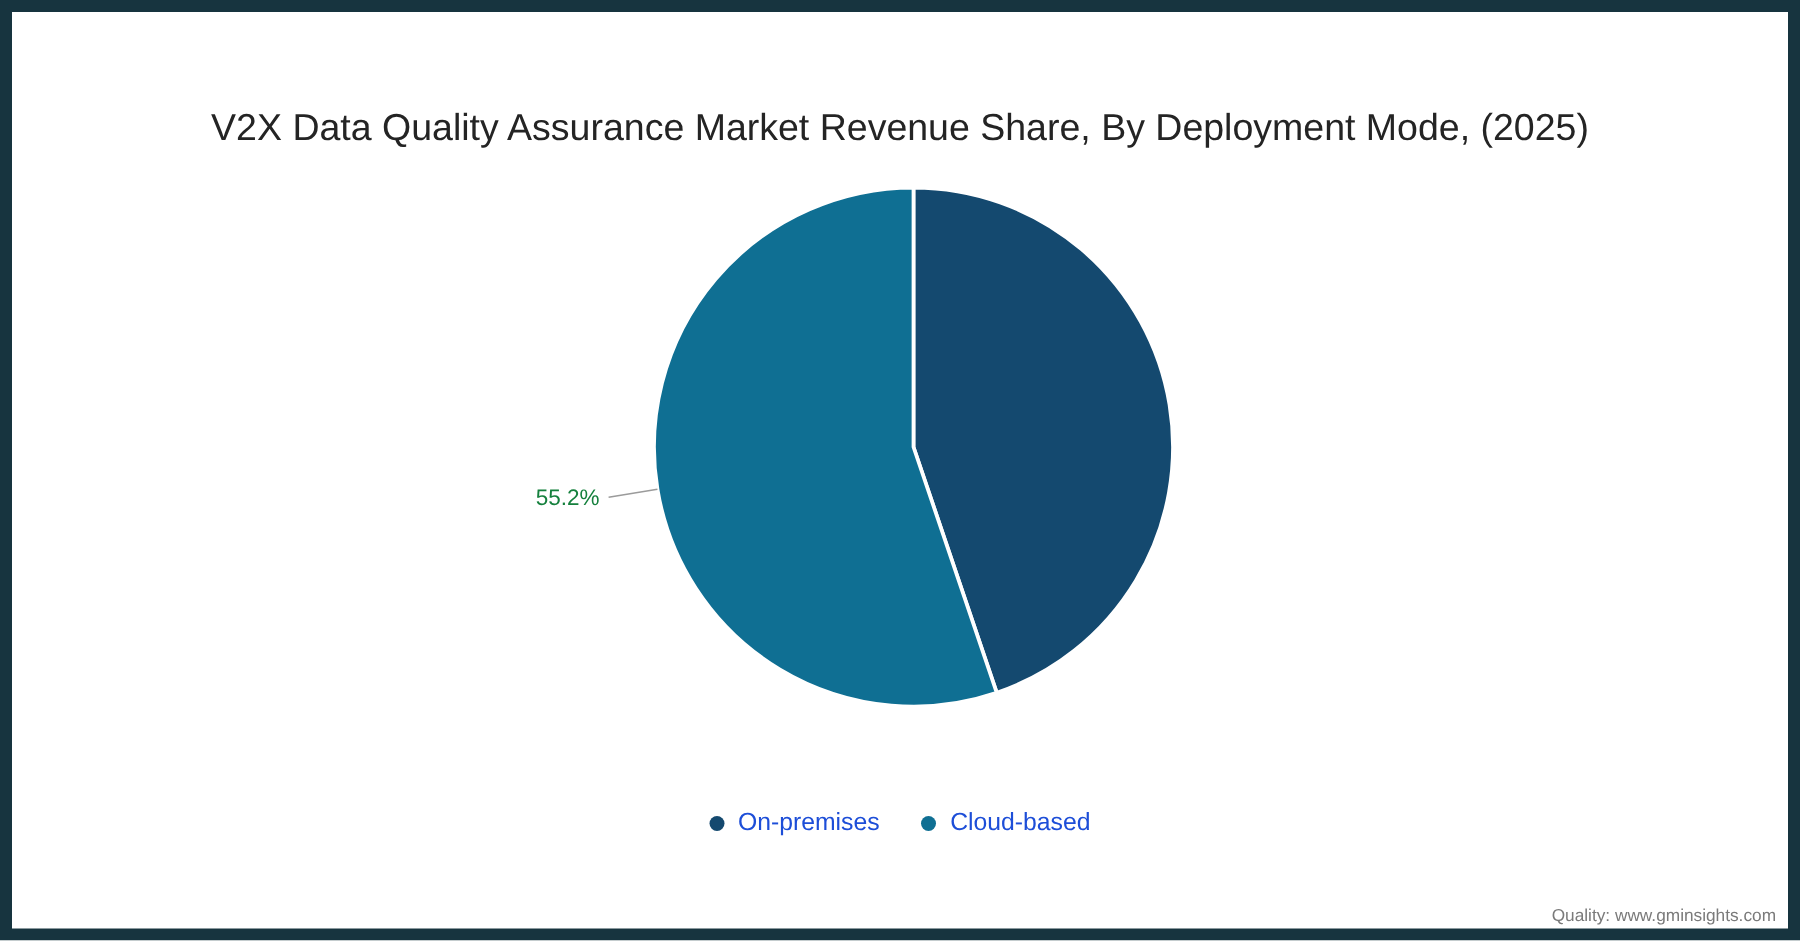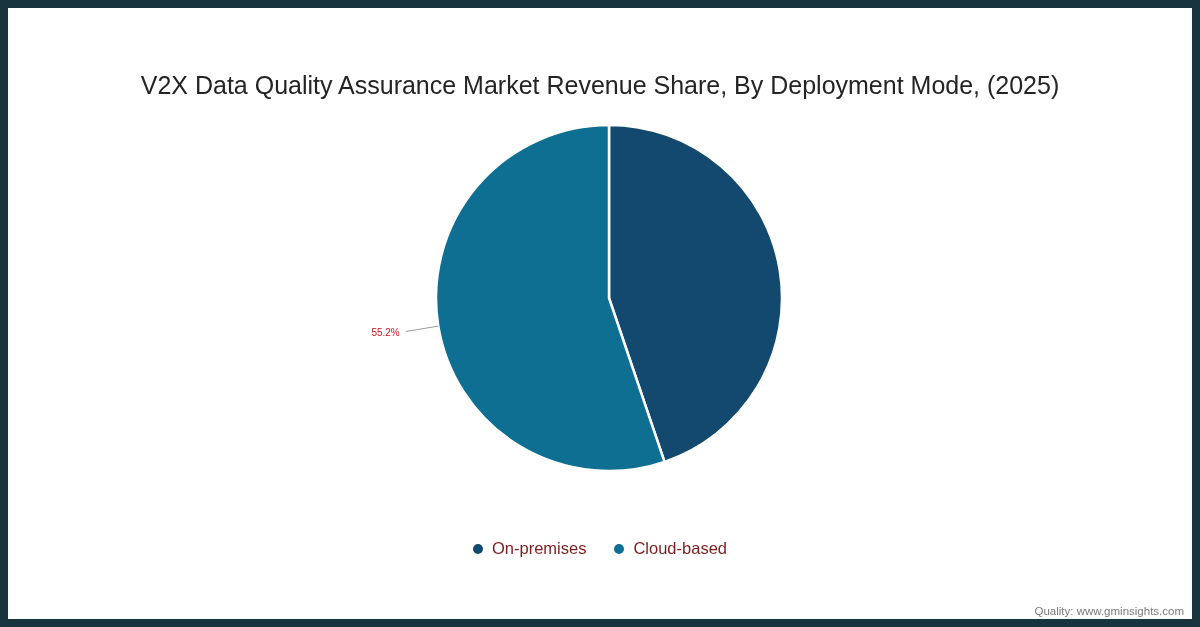--- a/index.html
+++ b/index.html
@@ -32,22 +32,22 @@
   .pie-svg {
     position: absolute;
     left: 0;
     top: 0;
     width: 1200px;
     height: 627px;
   }
   .slice-label {
     position: absolute;
     transform: translate(-100%, -50%);
-    font-size: 10px;
-    color: #b91c1c;
+    font-size: 15px;
+    color: #15803d;
     white-space: nowrap;
   }
   .legend {
     position: absolute;
     left: 0;
     right: 0;
     top: 531px;
     display: flex;
     justify-content: center;
     align-items: center;
@@ -60,21 +60,21 @@
   }
   .legend-dot {
     width: 10px;
     height: 10px;
     border-radius: 50%;
     background: #444;
     flex: 0 0 auto;
   }
   .legend-label {
     font-size: 16.5px;
-    color: #7f1d1d;
+    color: #1d4ed8;
   }
   .source {
     position: absolute;
     right: 8px;
     top: 597px;
     font-size: 11.5px;
     color: #7a7a7a;
   }
 </style>
 </head>

